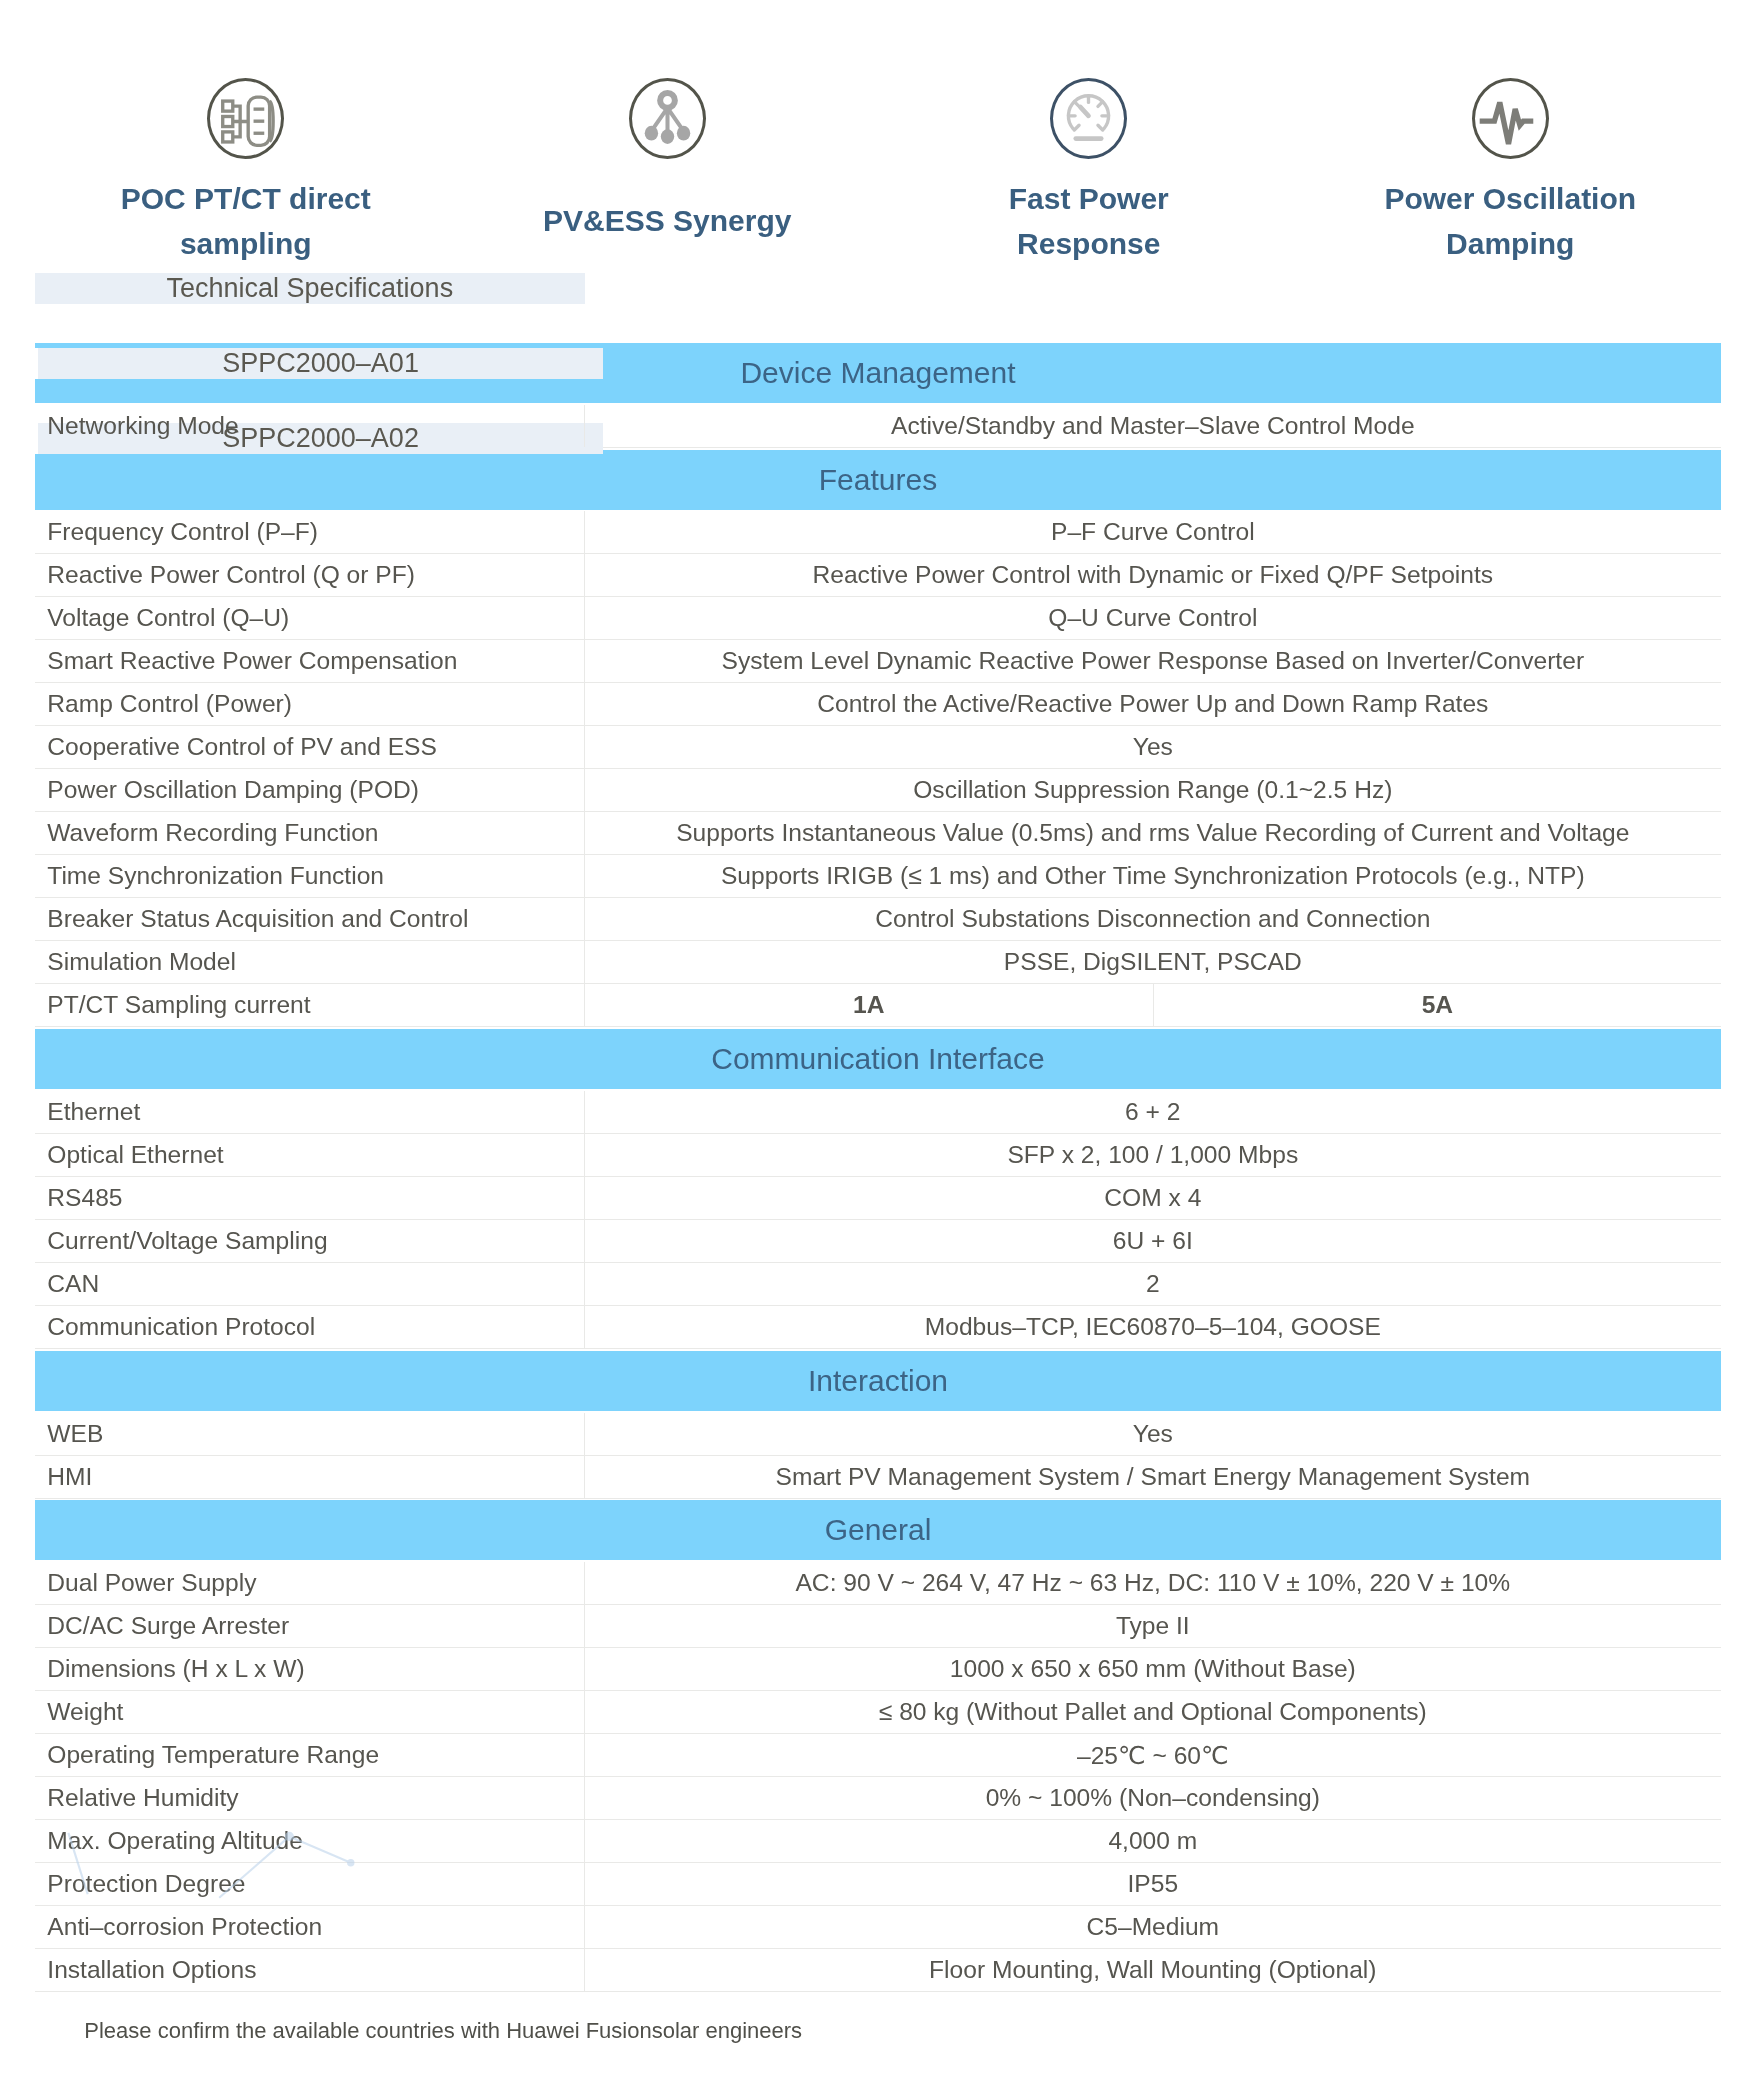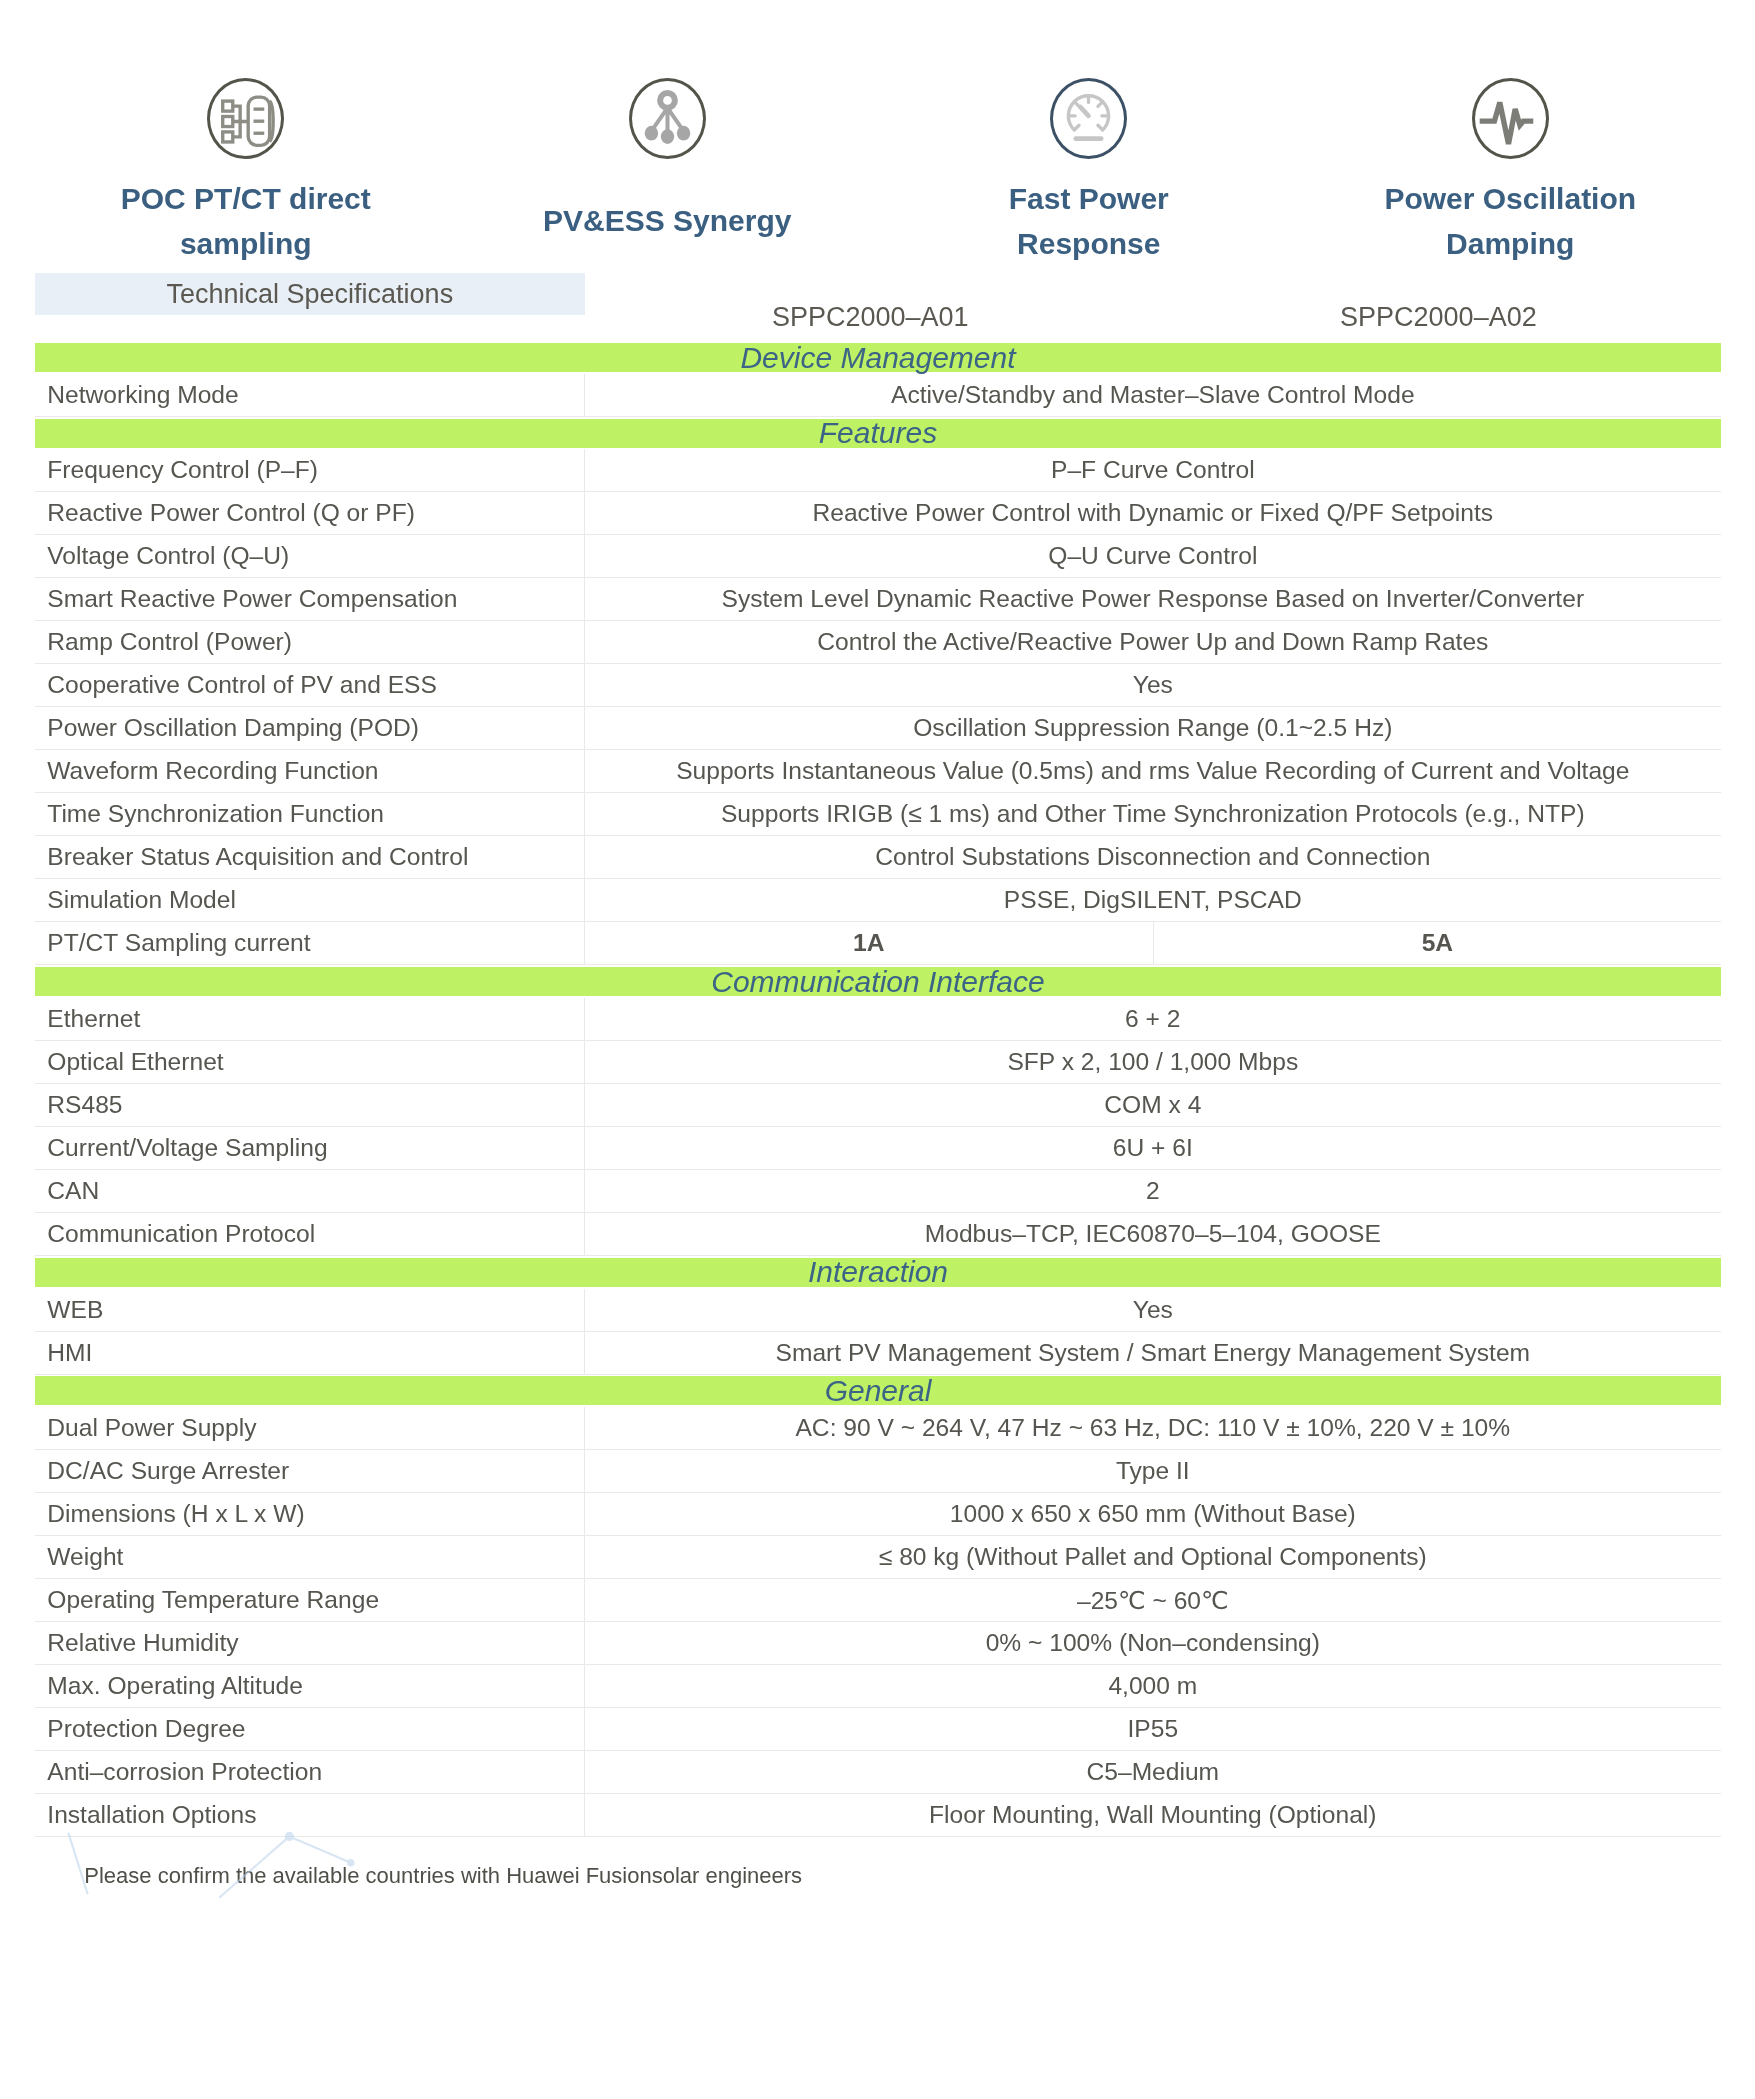--- a/index.html
+++ b/index.html
@@ -11,28 +11,28 @@
   .feature{flex:1;display:flex;flex-direction:column;align-items:center;}
   .icon-circle{width:77px;height:81px;border:3.5px solid #53544a;border-radius:50%;
     display:flex;align-items:center;justify-content:center;box-sizing:border-box;}
   .icon-circle.blue{border-color:#3d5166;}
   .icon-circle svg{width:67px;height:67px;}
   .feature-label{margin-top:16px;font-size:30px;line-height:1.5;font-weight:600;color:#3a5f80;
     text-align:center;white-space:pre-line;height:91px;display:flex;align-items:center;justify-content:center;}
 
   
   .spec-table{margin-top:7px;}
-  .table-header{display:flex;height:42px;margin-bottom:28px;}
+  .table-header{display:flex;height:42px;margin-bottom:28px;flex-direction:column;}
   .th{background:#e9eff6;display:flex;align-items:center;justify-content:center;
     font-size:27px;color:#5a5850;box-sizing:border-box;}
   .th.c1{width:32.6%;}
   .th.c2,.th.c3{width:33.7%;border-left:3.5px solid #ffffff;margin-top:44px;}
 
-  .section-header{height:29px;background:#bef264;color:#3c6486;font-size:30px;
-    display:flex;align-items:center;justify-content:center;margin:1.8px 0;font-style:italic;}
+  .section-header{height:60px;background:#7dd3fc;color:#3c6486;font-size:30px;
+    display:flex;align-items:center;justify-content:center;margin:1.8px 0;}
   .row{display:flex;height:42px;border-bottom:1.8px solid #e9e9e7;}
   .cell{display:flex;align-items:center;font-size:24.6px;color:#56554f;box-sizing:border-box;}
   .cell.label{width:32.6%;padding-left:12.3px;border-right:1.8px solid #e9e9e7;text-align:center;}
   .cell.value{flex:1;justify-content:center;text-align:center;}
   .cell.value.half{flex:none;width:33.7%;font-weight:bold;}
   .cell.value.divided{border-left:1.8px solid #e9e9e7;}
 
   .footer-note{margin-top:26px;padding-left:5.3px;font-size:22px;color:#4f4f49;margin-left:44px;}
 
   .watermark{position:absolute;left:0;top:1817px;pointer-events:none;opacity:.55;}

